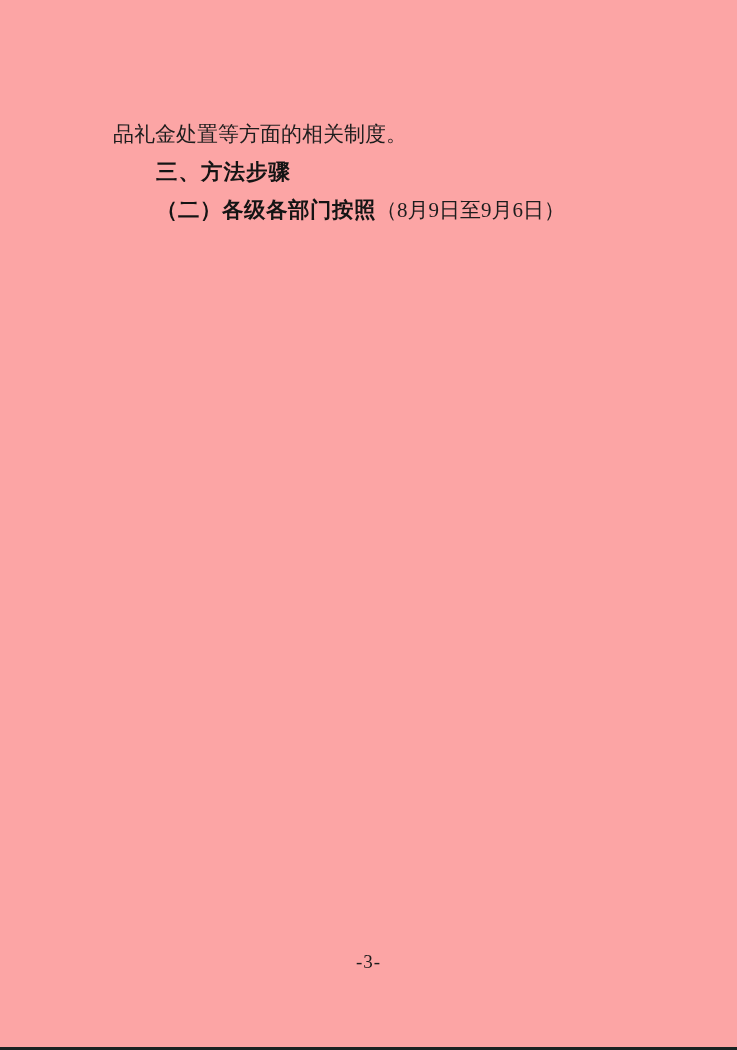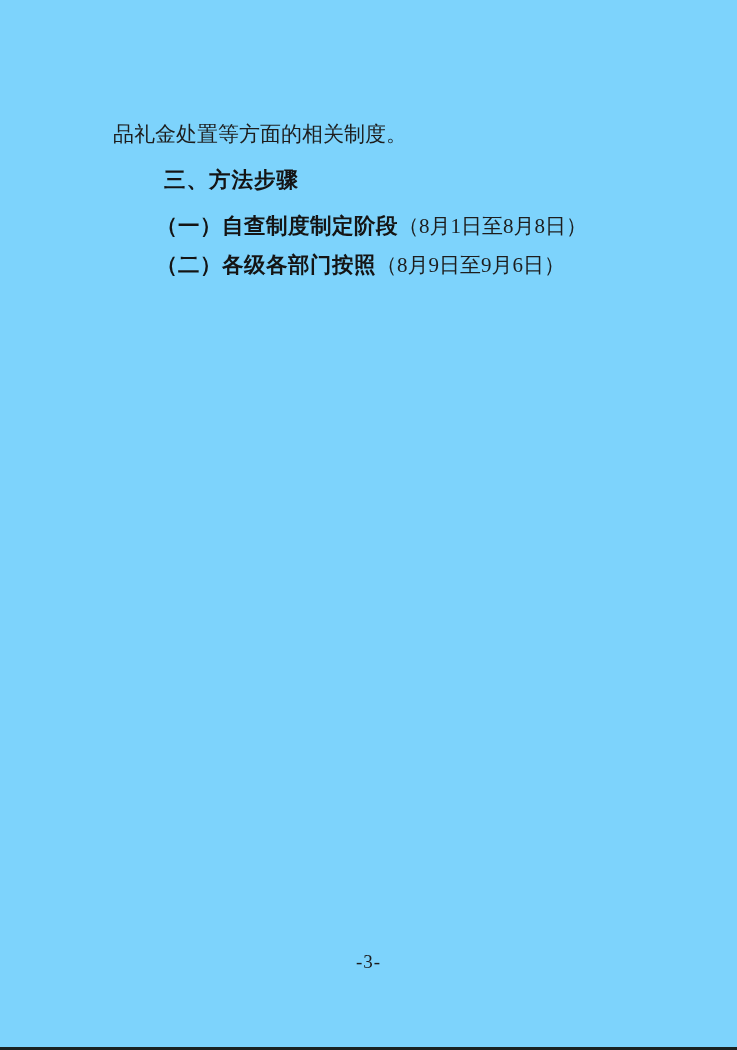--- a/index.html
+++ b/index.html
@@ -8,41 +8,41 @@
     width: 737px;
     height: 1050px;
     background: #ffffff;
     position: relative;
     overflow: hidden;
     font-family: "Liberation Serif", "DejaVu Serif", serif;
   }
   .page {
     position: absolute;
     inset: 0;
-    background: #7dd3fc;
+    background: #fca5a5;
   }
   .content {
     position: absolute;
     top: 116px;
     left: 113px;
     width: 540px;
   }
   .para {
     margin: 0;
     font-size: 21px;
     line-height: 37.5px;
     color: #1d1d1d;
     text-align: justify;
     text-justify: inter-ideograph;
     text-indent: 2em;
     font-family: "Liberation Serif", "DejaVu Serif", serif;
   }
   .para.continuation { text-indent: 0; }
   .section-heading {
-    margin: 8px;
+    margin: 0;
     font-size: 21.5px;
     line-height: 37.5px;
     font-weight: bold;
     color: #141414;
     text-indent: 2em;
     font-family: "Liberation Sans", "DejaVu Sans", sans-serif;
     letter-spacing: 1px;
   }
   .subsection-heading {
     margin: 0;
@@ -88,21 +88,20 @@
 </head>
 <body>
 
 <div class="page">
   <div class="content">
 
     <p class="para continuation">品礼金处置等方面的相关制度。</p>
 
     <h2 class="section-heading">三、方法步骤</h2>
 
-    <h3 class="subsection-heading"><span class="subsection-title">（一）自查制度制定阶段</span><span class="subsection-date">（8月1日至8月8日）</span></h3>
 
 
     <h3 class="subsection-heading"><span class="subsection-title">（二）各级各部门按照</span><span class="subsection-date">（8月9日至9月6日）</span></h3>
 
 
   </div>
 
   <div class="footer">
     <span class="page-number">-3-</span>
   </div>

